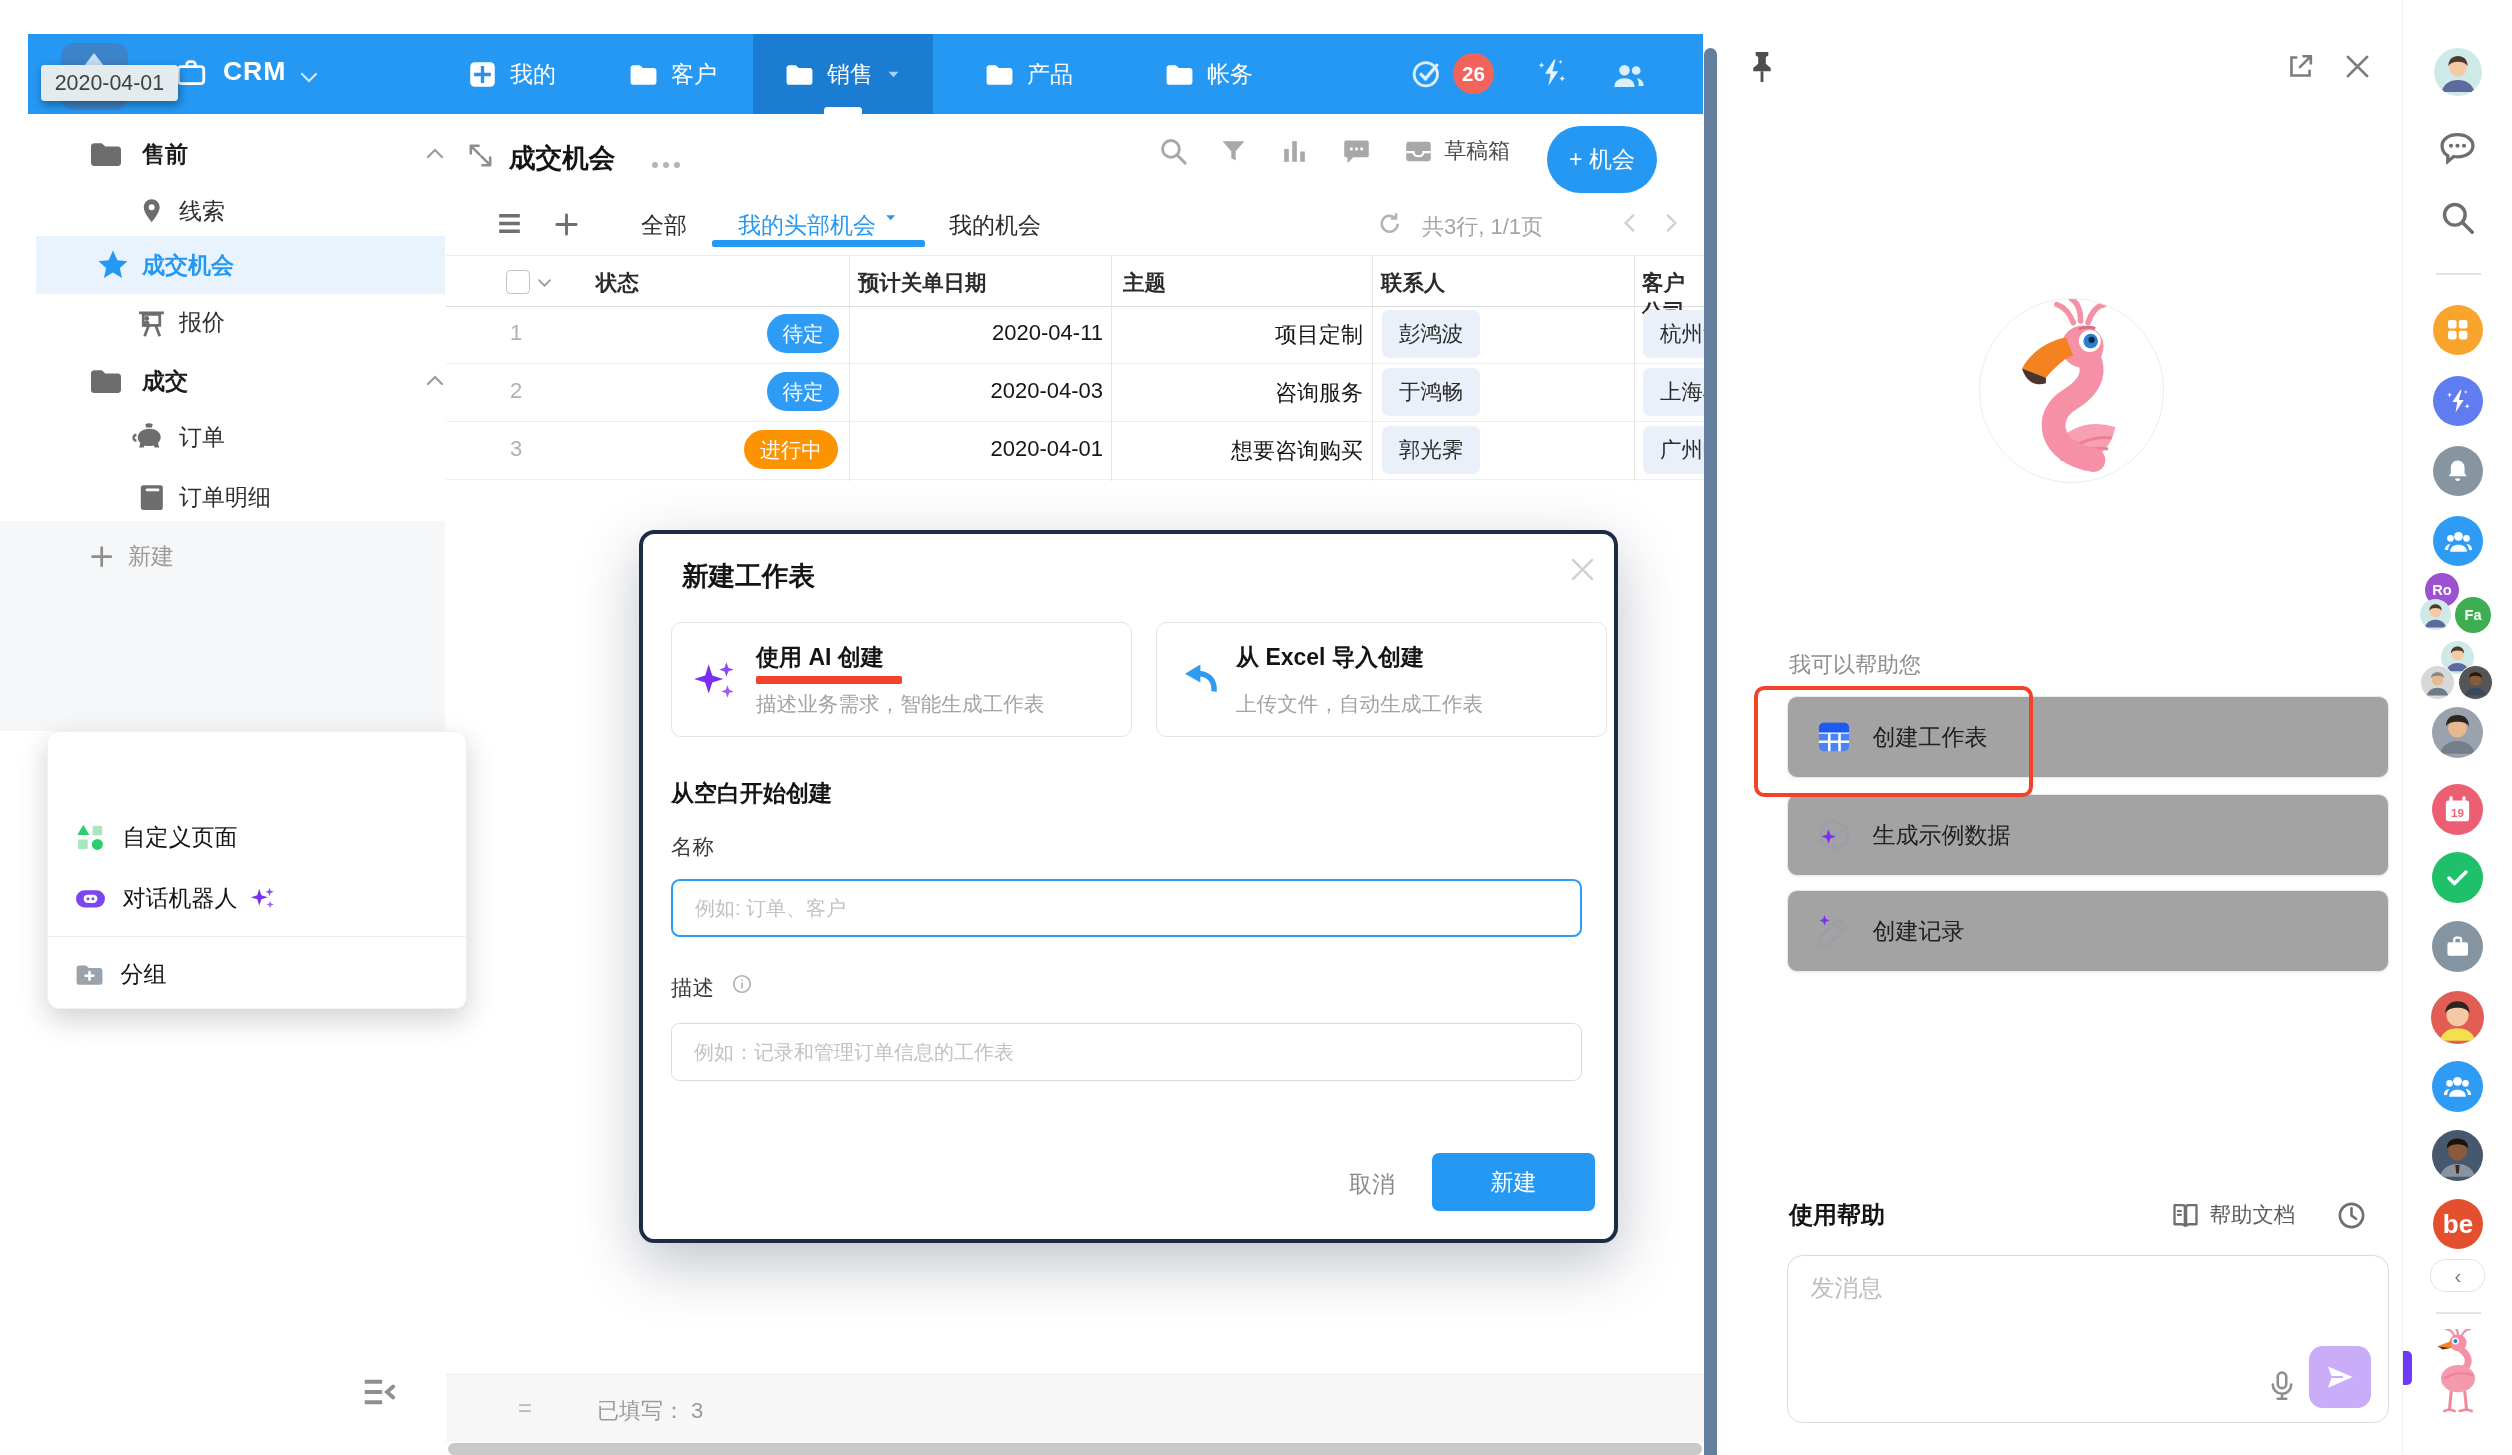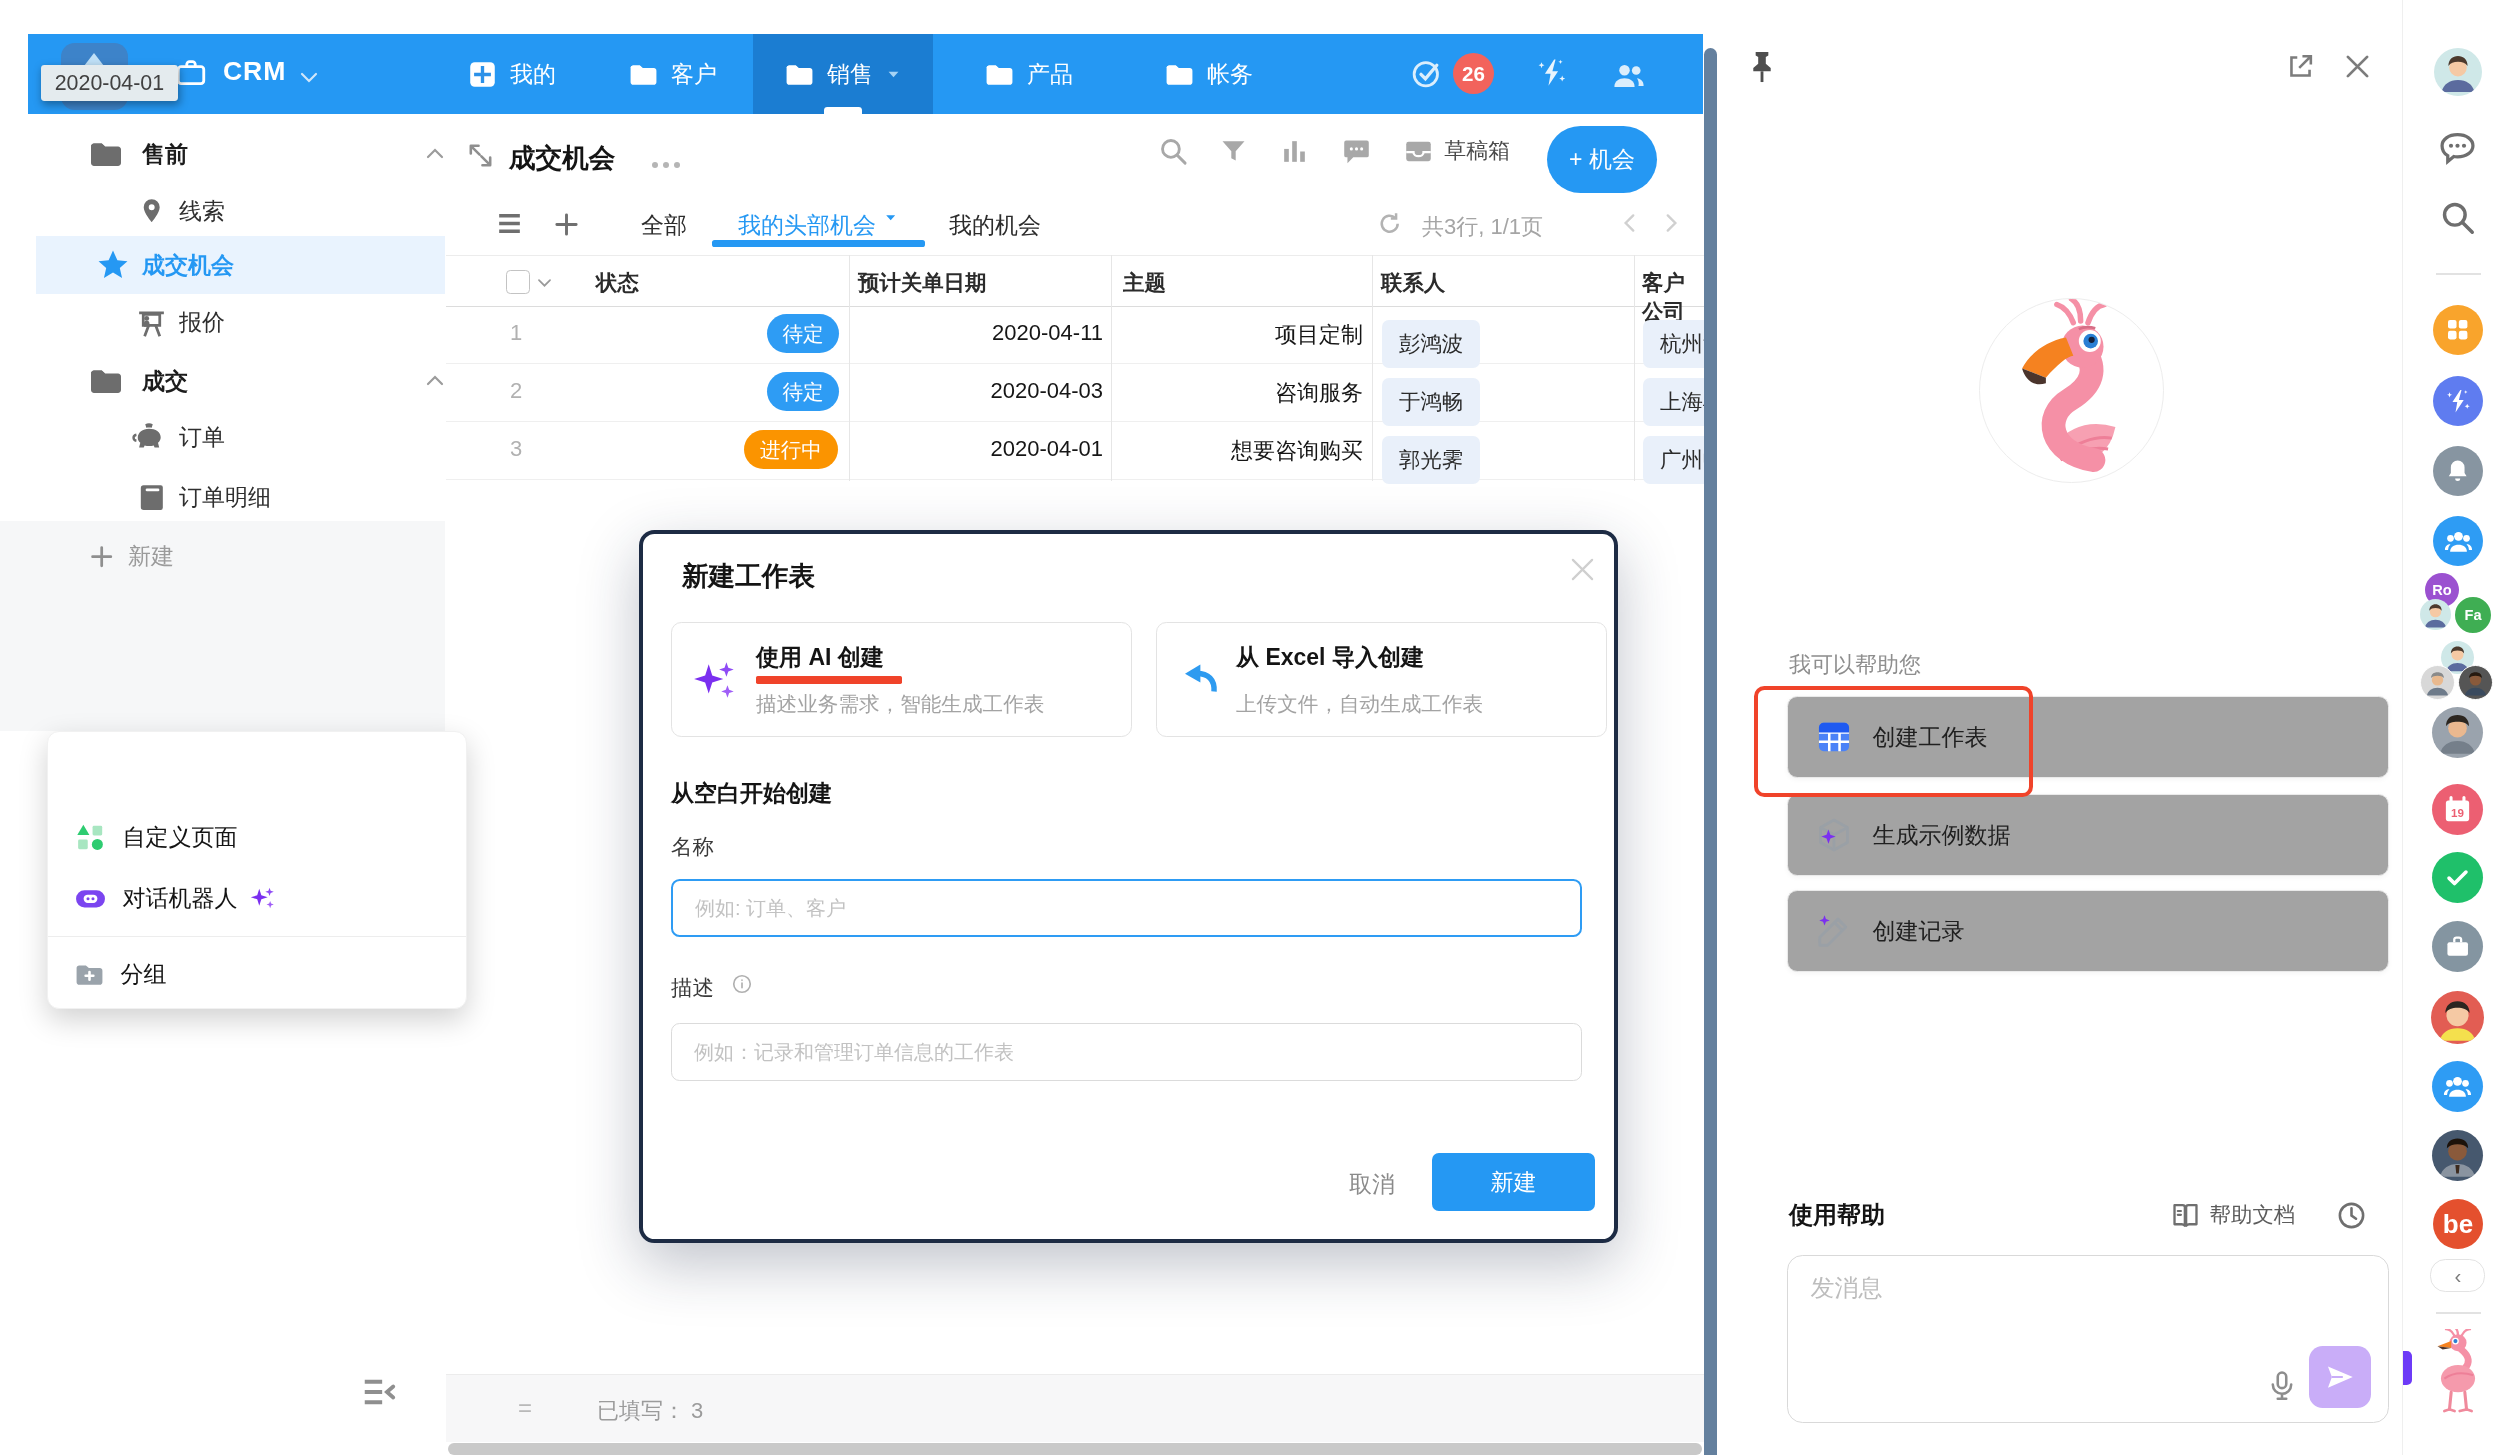--- a/index.html
+++ b/index.html
@@ -54,21 +54,21 @@
   .thead{left:0;top:0;width:1258px;height:50px;border-top:0.9px solid #ececec;border-bottom:0.9px solid #dcdcdc;}
   .th{position:absolute;top:12px;font-size:21.4px;font-weight:700;color:#2b2b2b;}
   .trow{left:0;width:1258px;height:58px;border-bottom:0.9px solid #efefef;}
   .vline{top:0;width:0.9px;height:226px;background:#e6e6e6;}
   .rownum{left:51px;top:15.4px;width:38px;text-align:center;font-size:22px;color:#b1b1b1;}
   .pill{top:9.4px;height:39px;border-radius:20px;color:#fff;font-size:20.6px;display:flex;align-items:center;justify-content:center;}
   .pill.blue{left:321px;width:72px;background:#2e9cf4;}
   .pill.orange{left:298px;width:94px;background:#fb9400;}
   .cdate{left:412px;top:15.4px;width:245px;text-align:right;font-size:22px;color:#161616;}
   .csubj{left:677px;top:15.4px;width:240px;text-align:right;font-size:22px;color:#161616;}
-  .chip{top:5.1px;height:48px;line-height:48px;background:#e9f0fa;border-radius:6.9px;text-align:center;font-size:21.4px;color:#2b2b2b;padding:0 17px;white-space:nowrap;margin-top:10px;}
+  .chip{top:5.1px;height:48px;line-height:48px;background:#e9f0fa;border-radius:6.9px;text-align:center;font-size:21.4px;color:#2b2b2b;padding:0 17px;white-space:nowrap;}
   .chip.contact{left:936px;}
   .chip.company{left:1197px;}
   .checkbox{left:60px;top:13.7px;width:22px;height:22px;border:1.7px solid #c3c3c3;border-radius:4.3px;background:#fff;}
 
   .footbar{left:0;top:1260px;width:1258px;height:67px;background:#f7f7f8;border-top:0.9px solid #ececec;}
   .hscroll{left:1.7px;top:1329px;width:1254px;height:12px;border-radius:6px;background:#c9c9c9;}
 
   .slatebar{left:1704px;top:48px;width:13px;height:1408px;background:#64809e;border-radius:6.9px 6.9px 0 0;z-index:30;}
 
   

